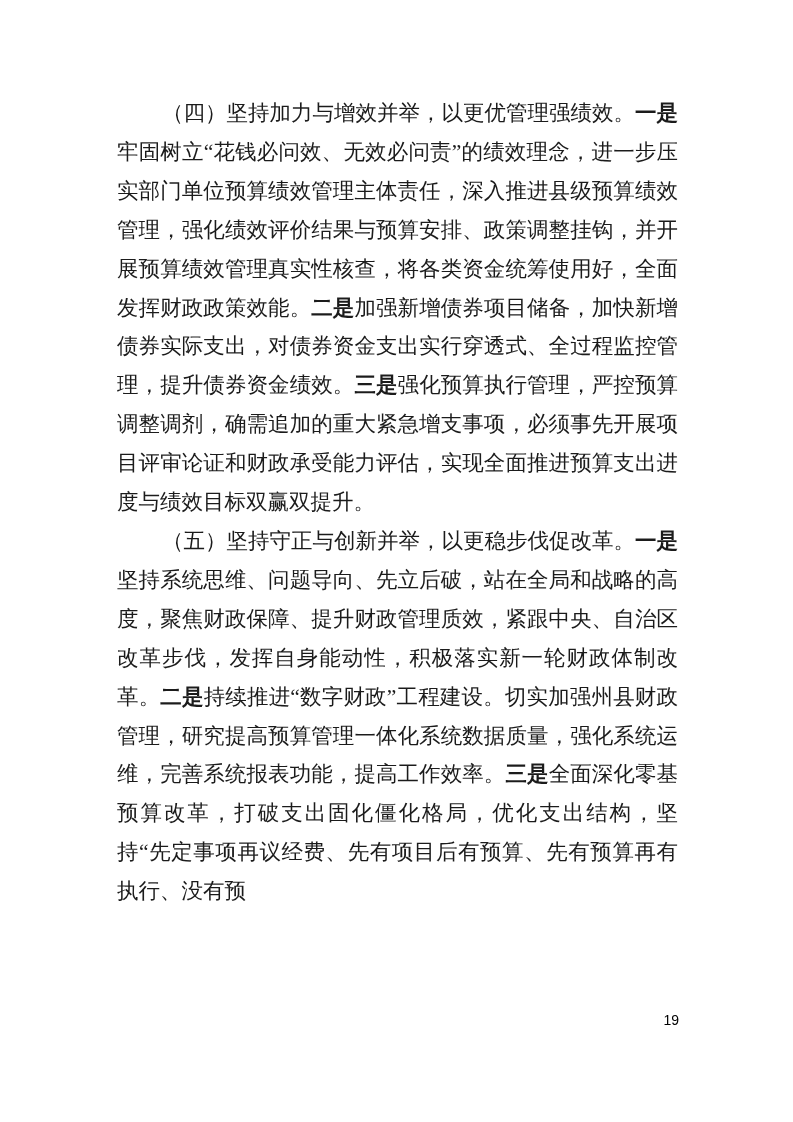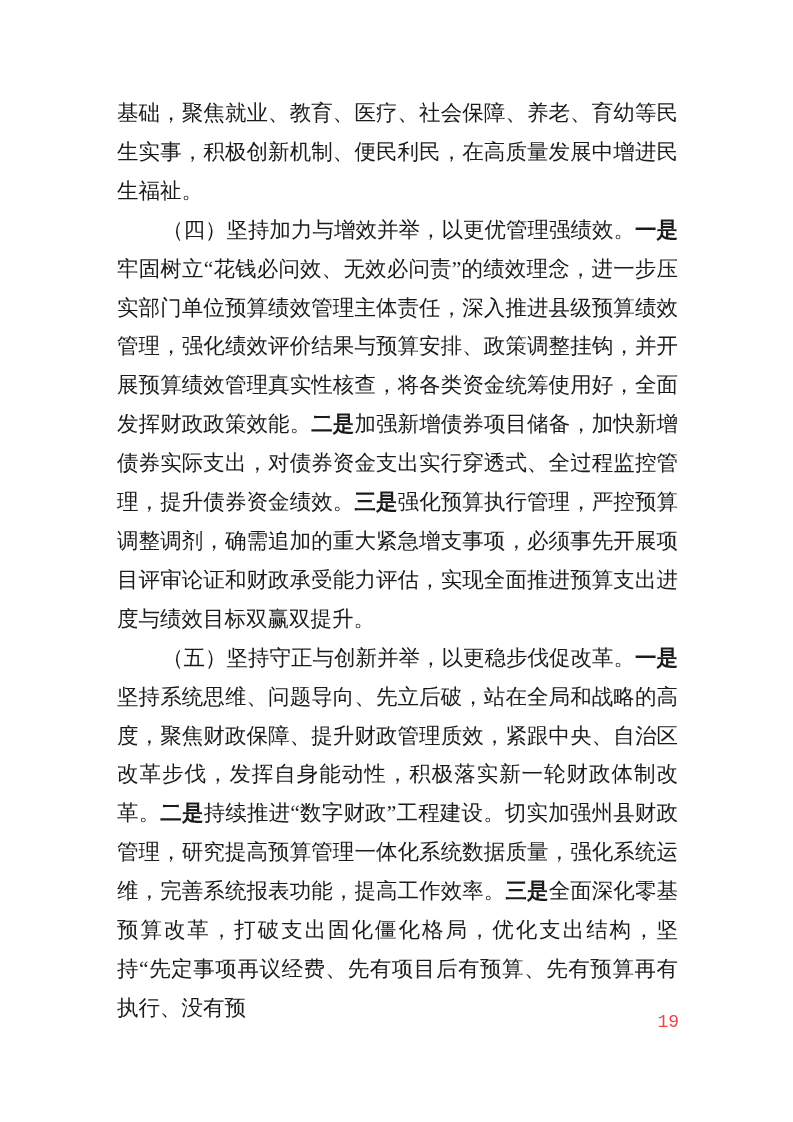--- a/index.html
+++ b/index.html
@@ -41,29 +41,28 @@
   }
   span.seg-bold {
     font-weight: 700;
     font-family: "Liberation Sans", "DejaVu Sans", sans-serif;
     margin-top: 40px;
   }
   .page-number {
     position: absolute;
     top: 1012px;
     right: 114px;
-    font-family: Liberation Mono, monospace;
-    font-size: 18px;
-    color: #ef4444;
+    font-family: Liberation Sans, sans-serif;
+    font-size: 14px;
+    color: #000000;
     text-align: right;
   }
 </style>
 </head>
 <body>
 
 <div class="page">
   <div class="text-block" id="doc-body">
-      <p class="para"><span class="seg">基础，聚焦就业、教育、医疗、社会保障、养老、育幼等民生实事，积极创新机制、便民利民，在高质量发展中增进民生福祉。</span></p>
       <p class="para indent"><span class="seg">（四）坚持加力与增效并举，以更优管理强绩效。</span><span class="seg seg-bold">一是</span><span class="seg">牢固树立“花钱必问效、无效必问责”的绩效理念，进一步压实部门单位预算绩效管理主体责任，深入推进县级预算绩效管理，强化绩效评价结果与预算安排、政策调整挂钩，并开展预算绩效管理真实性核查，将各类资金统筹使用好，全面发挥财政政策效能。</span><span class="seg seg-bold">二是</span><span class="seg">加强新增债券项目储备，加快新增债券实际支出，对债券资金支出实行穿透式、全过程监控管理，提升债券资金绩效。</span><span class="seg seg-bold">三是</span><span class="seg">强化预算执行管理，严控预算调整调剂，确需追加的重大紧急增支事项，必须事先开展项目评审论证和财政承受能力评估，实现全面推进预算支出进度与绩效目标双赢双提升。</span></p>
       <p class="para indent"><span class="seg">（五）坚持守正与创新并举，以更稳步伐促改革。</span><span class="seg seg-bold">一是</span><span class="seg">坚持系统思维、问题导向、先立后破，站在全局和战略的高度，聚焦财政保障、提升财政管理质效，紧跟中央、自治区改革步伐，发挥自身能动性，积极落实新一轮财政体制改革。</span><span class="seg seg-bold">二是</span><span class="seg">持续推进“数字财政”工程建设。切实加强州县财政管理，研究提高预算管理一体化系统数据质量，强化系统运维，完善系统报表功能，提高工作效率。</span><span class="seg seg-bold">三是</span><span class="seg">全面深化零基预算改革，打破支出固化僵化格局，优化支出结构，坚持“先定事项再议经费、先有项目后有预算、先有预算再有执行、没有预</span></p>
     </div>
   <div class="page-number">19</div>
 </div>
 
 </body></html>

